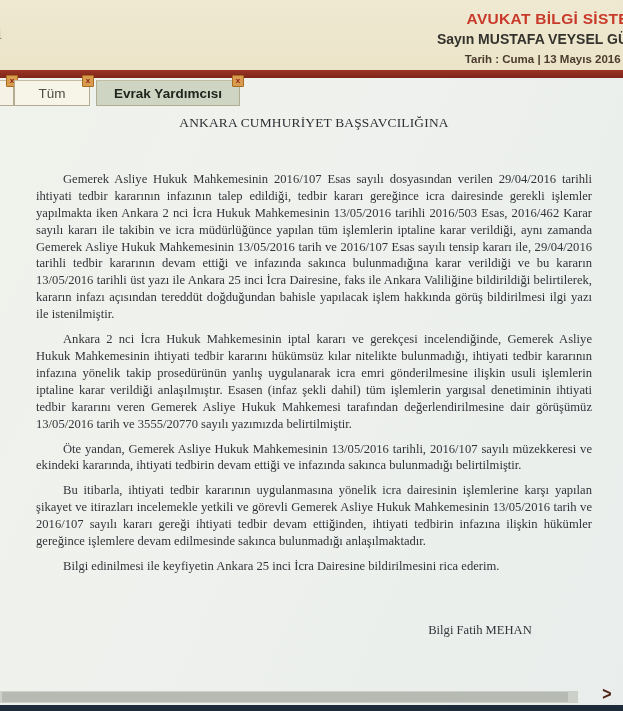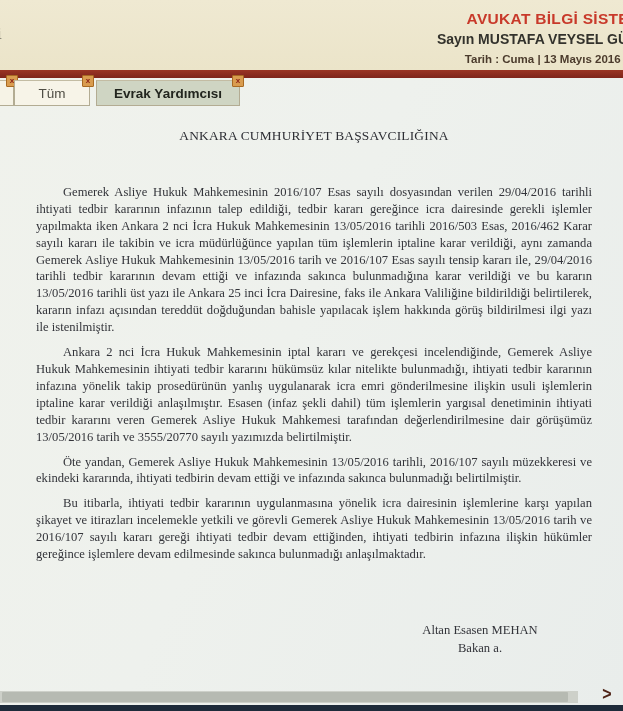--- a/index.html
+++ b/index.html
@@ -50,21 +50,21 @@
   .tab-partial{left:-6px;width:20px;background:#f6f3e6;}
   .tab-tum{left:14px;width:76px;background:#f7f4e8;color:#4f4d44;}
   .tab-evrak{left:96px;width:144px;background:#cfd5c3;color:#22251e;font-weight:bold;}
   .close-badge{
     position:absolute;top:-6px;right:-5px;width:10px;height:10px;
     background:#d99c4f;border:1px solid #a96a22;border-radius:1px;
     font-size:8px;line-height:9px;text-align:center;color:#8d2318;font-weight:bold;
   }
   
   .doc{
-    position:absolute;left:28px;top:128px;width:572px;
+    position:absolute;left:28px;top:115px;width:572px;
     font-family:"Liberation Serif",serif;font-size:12.6px;line-height:16.9px;
     color:#33343a;
   }
   .doc-title{
     text-align:center;font-size:13.4px;letter-spacing:.2px;color:#2d2e34;
     margin:0 0 39px 0;
   }
   .doc-ref{margin:0 0 21px 0;}
   .doc p{margin:8px;text-align:justify;text-indent:27px;}
   .signature{
@@ -116,25 +116,25 @@
   <span>Evrak Yardımcısı</span>
   <span class="close-badge">x</span>
 </div>
 
 <div class="doc">
   <div class="doc-title">ANKARA CUMHURİYET BAŞSAVCILIĞINA</div>
   <p>Gemerek Asliye Hukuk Mahkemesinin 2016/107 Esas sayılı dosyasından verilen 29/04/2016 tarihli ihtiyati tedbir kararının infazının talep edildiği, tedbir kararı gereğince icra dairesinde gerekli işlemler yapılmakta iken Ankara 2 nci İcra Hukuk Mahkemesinin 13/05/2016 tarihli 2016/503 Esas, 2016/462 Karar sayılı kararı ile takibin ve icra müdürlüğünce yapılan tüm işlemlerin iptaline karar verildiği, aynı zamanda Gemerek Asliye Hukuk Mahkemesinin 13/05/2016 tarih ve 2016/107 Esas sayılı tensip kararı ile, 29/04/2016 tarihli tedbir kararının devam ettiği ve infazında sakınca bulunmadığına karar verildiği ve bu kararın 13/05/2016 tarihli üst yazı ile Ankara 25 inci İcra Dairesine, faks ile Ankara Valiliğine bildirildiği belirtilerek, kararın infazı açısından tereddüt doğduğundan bahisle yapılacak işlem hakkında görüş bildirilmesi ilgi yazı ile istenilmiştir.</p>
   <p>Ankara 2 nci İcra Hukuk Mahkemesinin iptal kararı ve gerekçesi incelendiğinde, Gemerek Asliye Hukuk Mahkemesinin ihtiyati tedbir kararını hükümsüz kılar nitelikte bulunmadığı, ihtiyati tedbir kararının infazına yönelik takip prosedürünün yanlış uygulanarak icra emri gönderilmesine ilişkin usuli işlemlerin iptaline karar verildiği anlaşılmıştır. Esasen (infaz şekli dahil) tüm işlemlerin yargısal denetiminin ihtiyati tedbir kararını veren Gemerek Asliye Hukuk Mahkemesi tarafından değerlendirilmesine dair görüşümüz 13/05/2016 tarih ve 3555/20770 sayılı yazımızda belirtilmiştir.</p>
   <p>Öte yandan, Gemerek Asliye Hukuk Mahkemesinin 13/05/2016 tarihli, 2016/107 sayılı müzekkeresi ve ekindeki kararında, ihtiyati tedbirin devam ettiği ve infazında sakınca bulunmadığı belirtilmiştir.</p>
   <p>Bu itibarla, ihtiyati tedbir kararının uygulanmasına yönelik icra dairesinin işlemlerine karşı yapılan şikayet ve itirazları incelemekle yetkili ve görevli Gemerek Asliye Hukuk Mahkemesinin 13/05/2016 tarih ve 2016/107 sayılı kararı gereği ihtiyati tedbir devam ettiğinden, ihtiyati tedbirin infazına ilişkin hükümler gereğince işlemlere devam edilmesinde sakınca bulunmadığı anlaşılmaktadır.</p>
+  <p>Bilgi edinilmesi ile keyfiyetin Ankara 25 inci İcra Dairesine bildirilmesini rica ederim.</p>
 </div>
 
 <div class="signature">
-  <div>Altan Esasen MEHAN</div>
-  <div>Bakan a.</div>
+  <div>Bilgi Fatih MEHAN</div>
 </div>
 
 <div class="scroll-track">
   <div class="scroll-thumb"></div>
 </div>
 <div class="scroll-right">&gt;</div>
 
 <div class="bottom-line"></div>
 
 </body></html>

